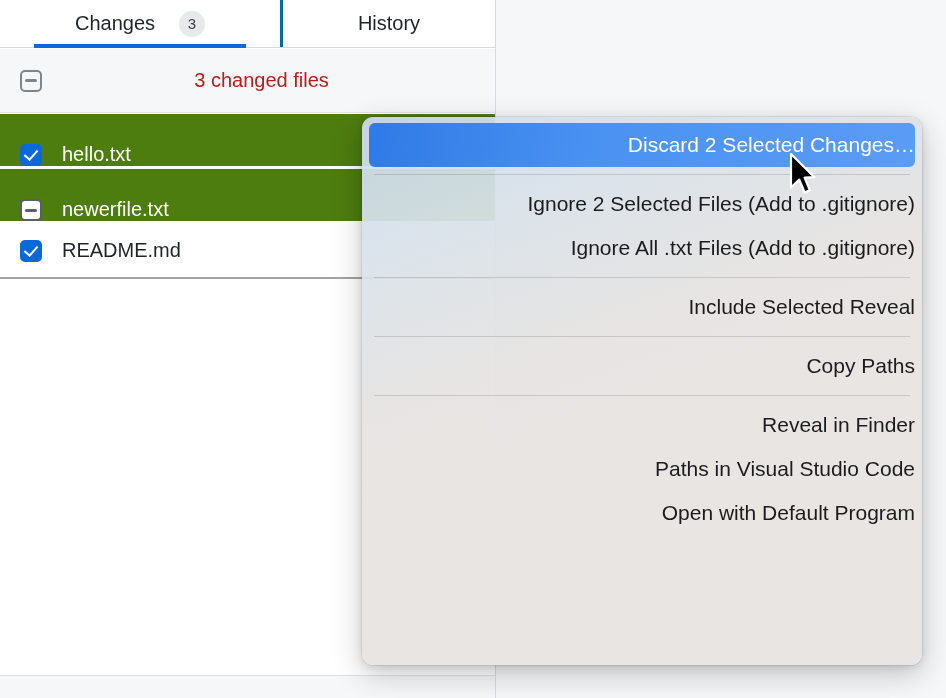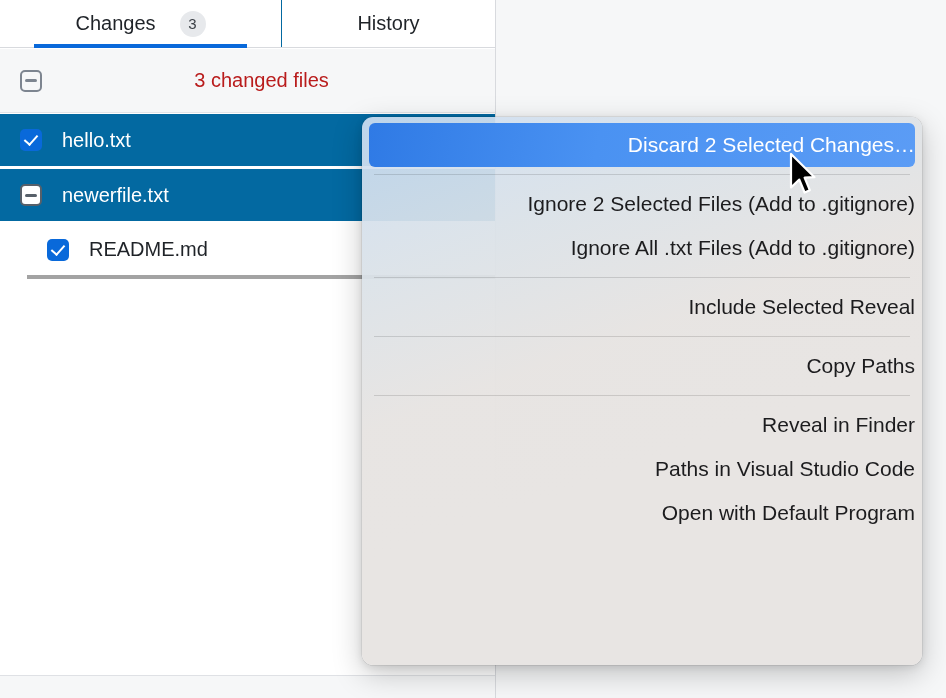--- a/index.html
+++ b/index.html
@@ -50,21 +50,21 @@
     justify-content: center;
     gap: 24px;
     font-size: 20px;
     color: #1f2328;
     position: relative;
     height: 100%;
     box-sizing: border-box;
     cursor: default;
     margin-left: 34px;
   }
-  .tab + .tab { border-left: 1px solid #0369a1; }
+  .tab + .tab { border-left: 3px solid #0369a1; }
   .tab.active::after {
     content: "";
     position: absolute;
     left: 0; right: 0; bottom: -1px;
     height: 4px;
     background: #0969da;
   }
   .tab-badge {
     display: inline-flex;
     align-items: center;
@@ -169,28 +169,28 @@
     background: #ffffff;
   }
   .file-row {
     height: 55px;
     display: flex;
     align-items: center;
     box-sizing: border-box;
     border-bottom: 3px solid #ffffff;
     cursor: default;
   }
-  .file-row.selected { background: #0369a1; }
+  .file-row.selected { background: #4d7c0f; align-items: flex-end; }
   .file-row.selected .file-name { color: #ffffff; }
   .file-name {
     font-size: 20px;
     color: #1f2328;
     white-space: nowrap;
   }
-  .file-row:last-child { border-bottom: 4px solid #a3a3a3; margin-left: 27px; }
+  .file-row:last-child { border-bottom: 2px solid #a3a3a3; }
 
   .list-bottom-rule {
     position: absolute;
     left: 0;
     top: 675px;
     width: 495px;
     height: 1px;
     background: #dfe1e5;
   }
   .left-footer {

